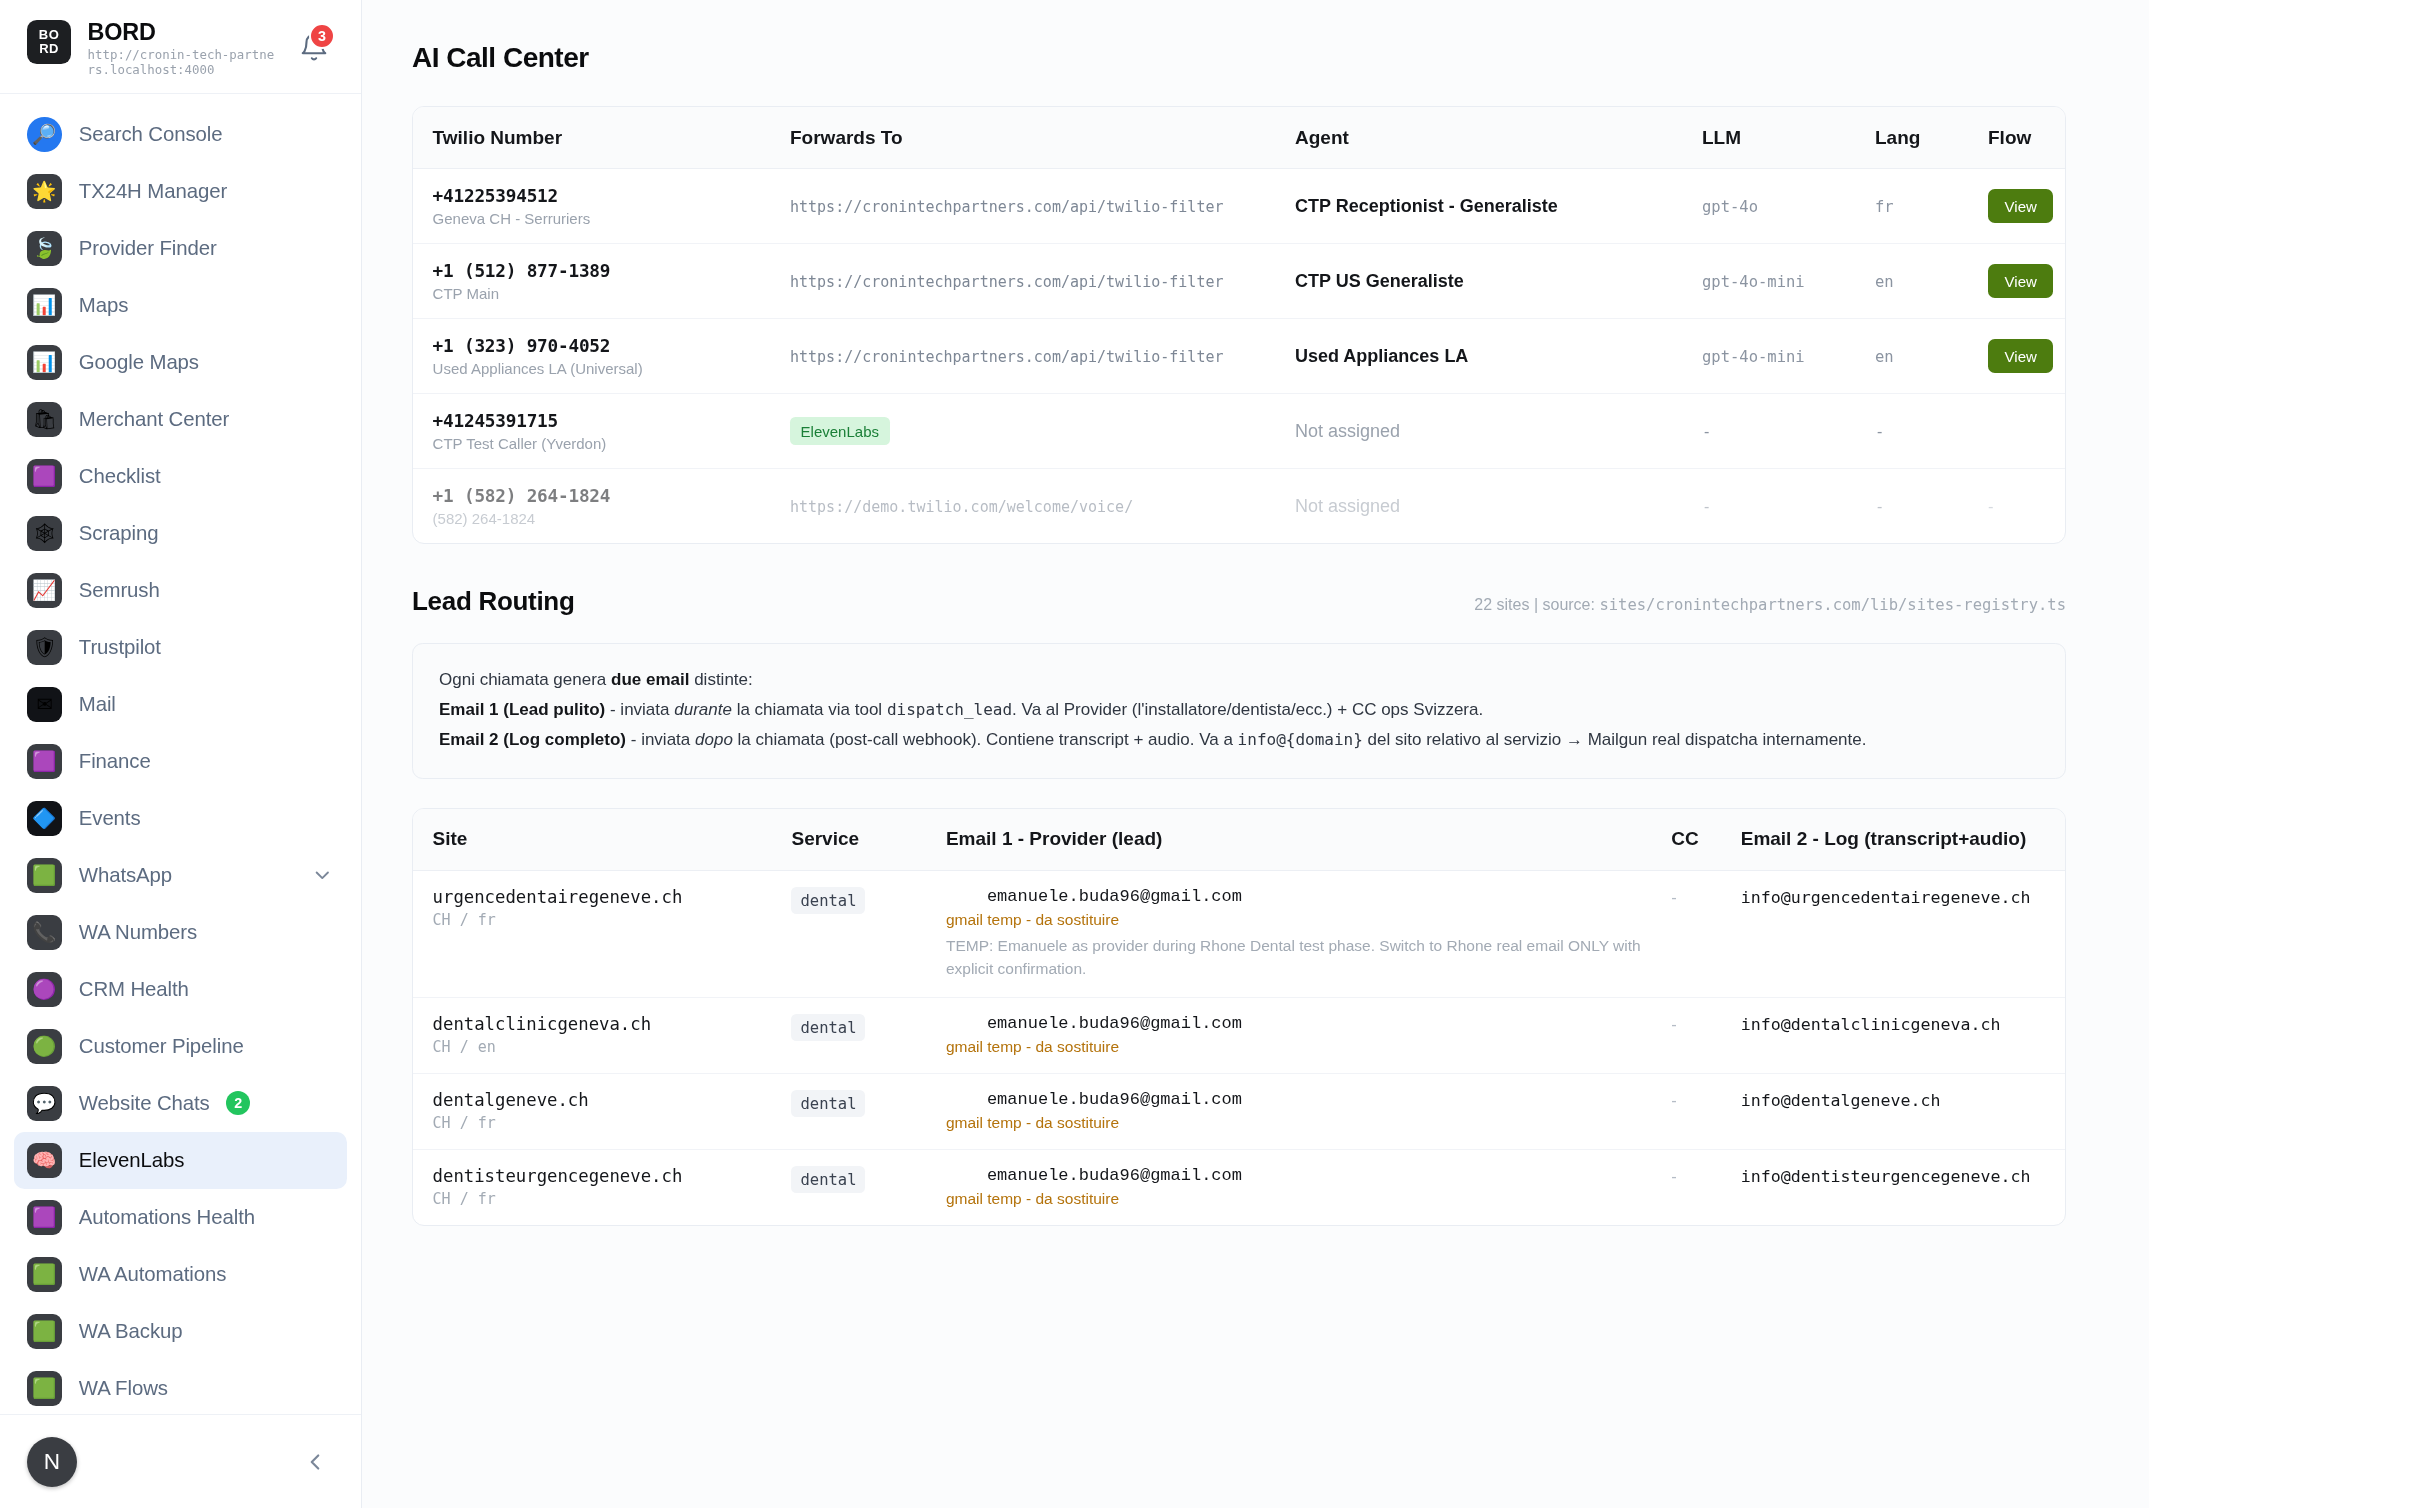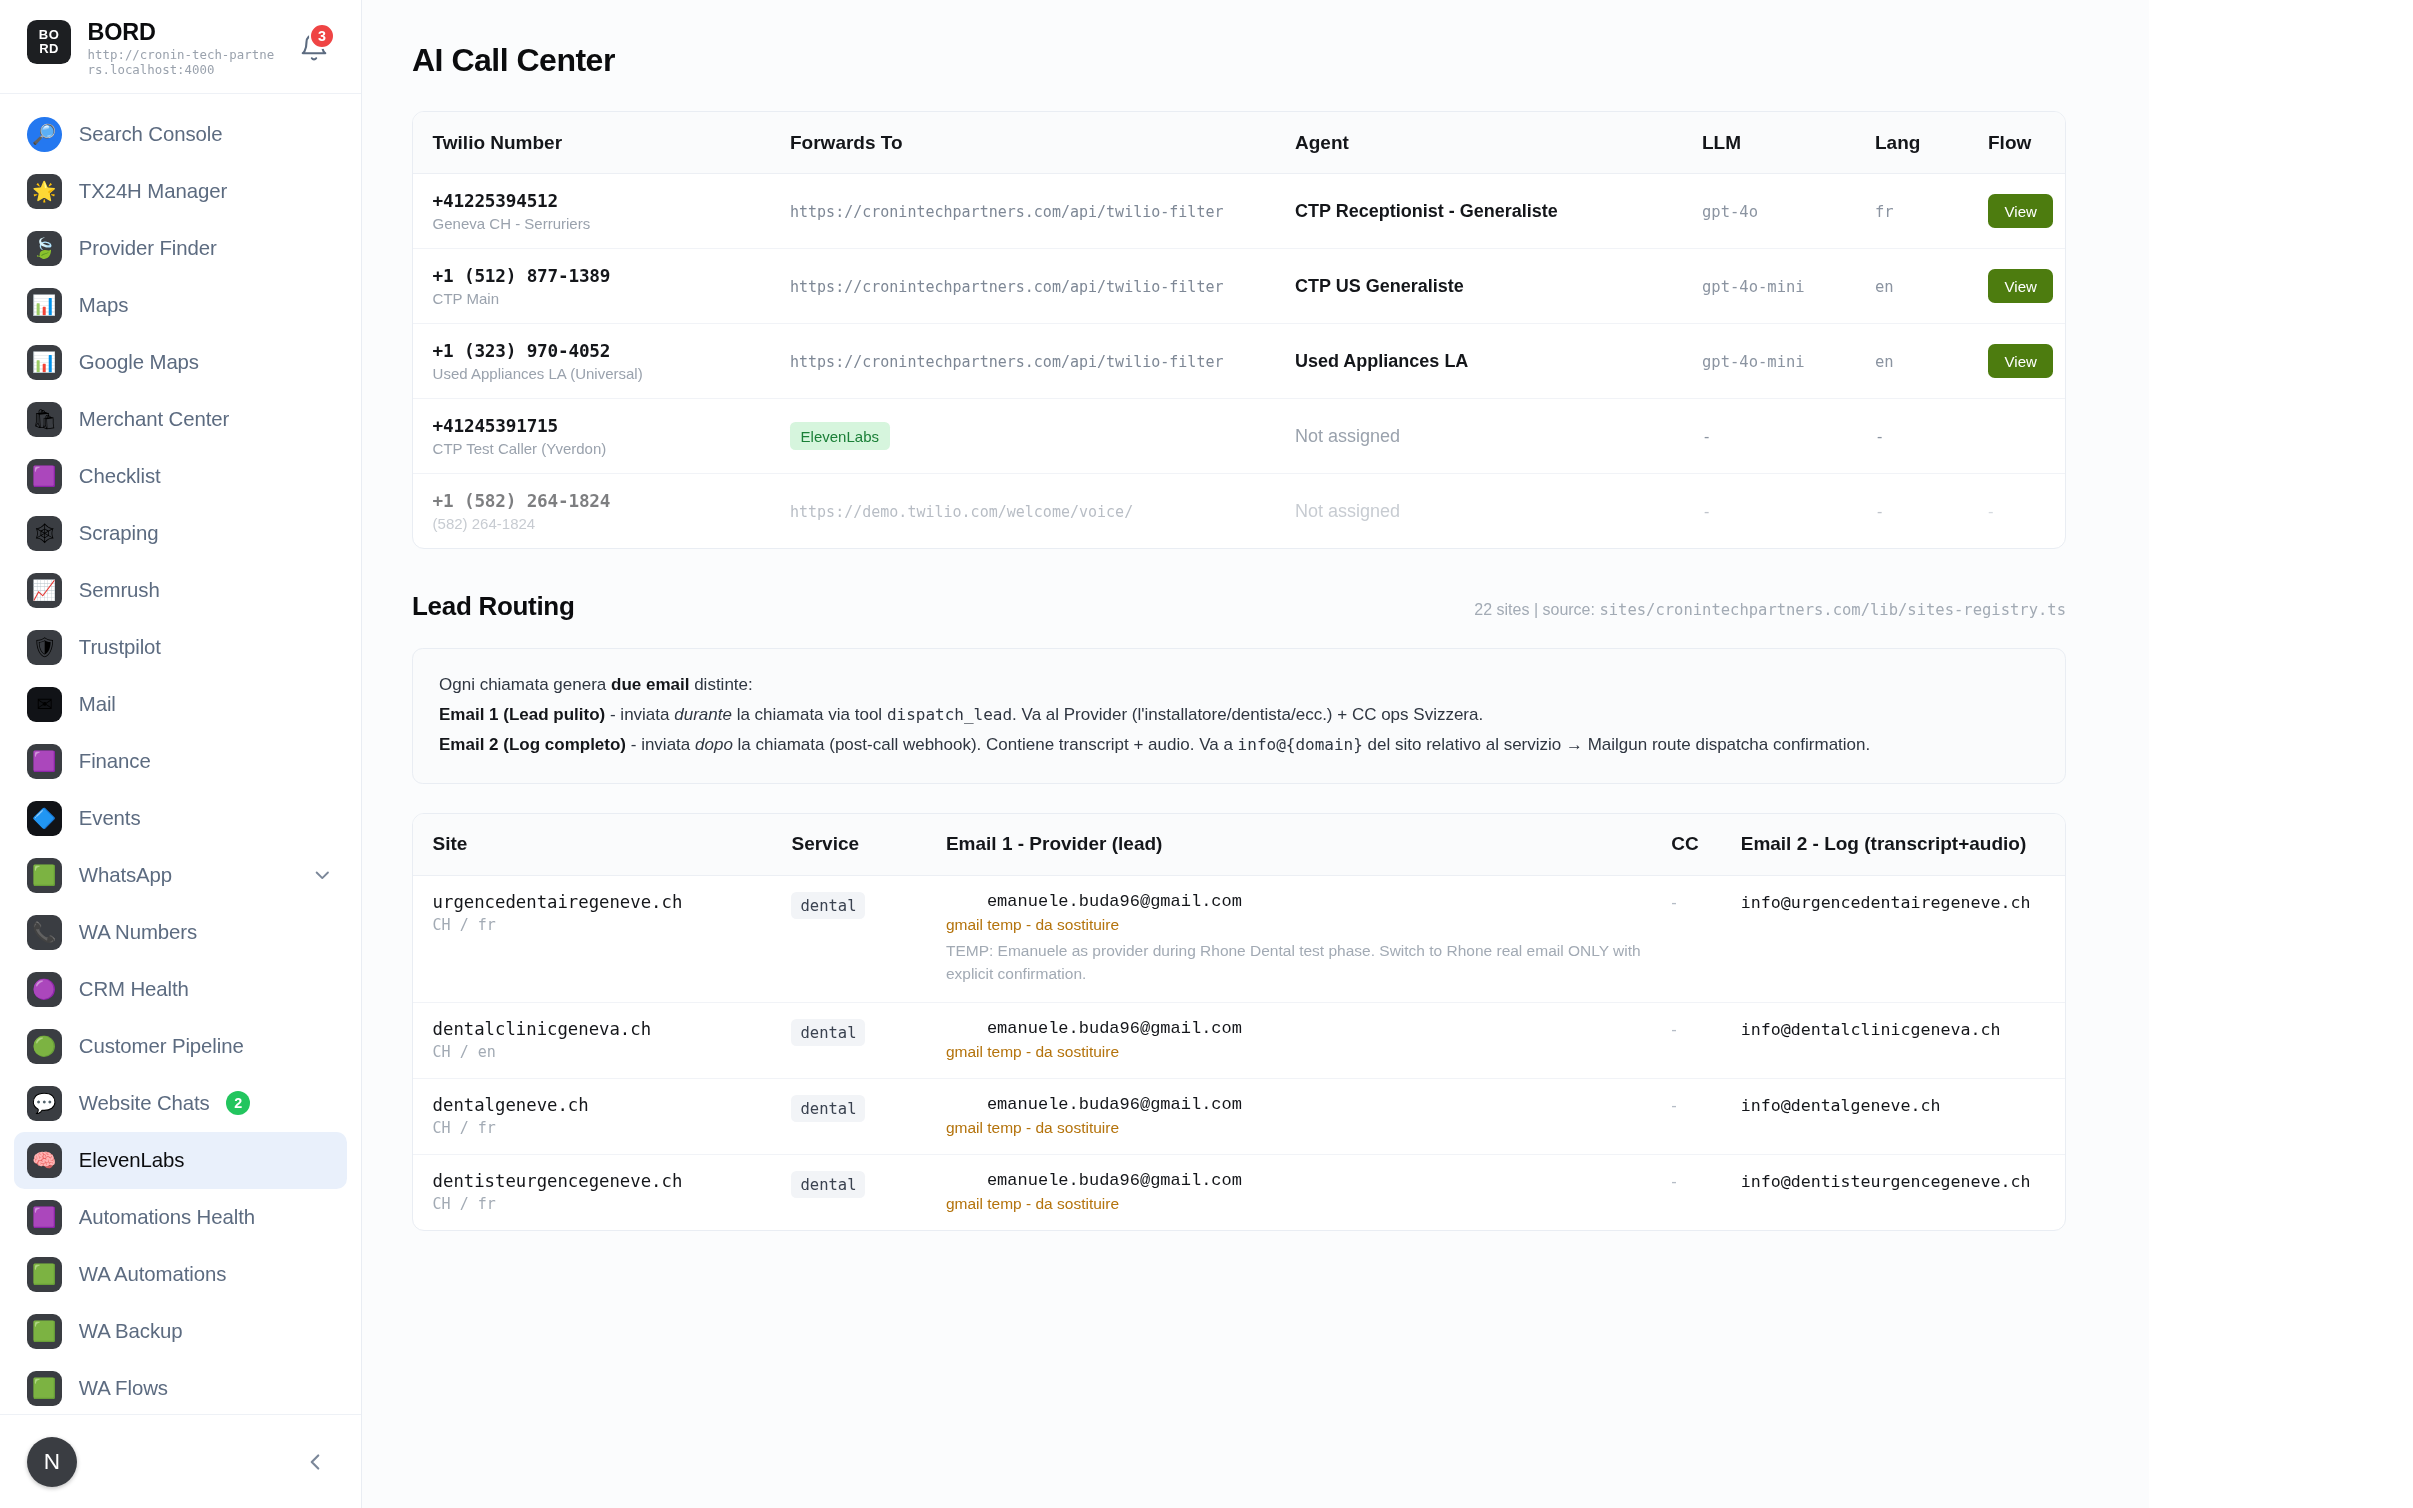--- a/index.html
+++ b/index.html
@@ -101,21 +101,21 @@
   .collapse-btn { color: #7b8799; display: flex; align-items: center; cursor: pointer; }
 
   
   .main {
     flex: 1 1 auto; height: 1508px; overflow: hidden;
     background: #fbfcfd;
     padding: 42px 83px 0 50px;
     position: relative;
   }
   .page-title {
-    font-size: 32px; font-weight: 700; color: #0b0c0e;
+    font-size: 28px; font-weight: 700; color: #0b0c0e;
     letter-spacing: -0.5px; margin-bottom: 32px;
   }
   .card {
     background: #fff;
     border: 1.5px solid #e9edf3;
     border-radius: 12px;
     overflow: hidden;
   }
 
   table { width: 100%; border-collapse: collapse; table-layout: fixed; }
@@ -448,21 +448,21 @@
     </div>
 
     <div class="info-box">
       <div class="info-line">
         <span>Ogni chiamata genera </span><b>due email</b><span> distinte:</span>
       </div>
       <div class="info-line">
         <b>Email 1 (Lead pulito)</b><span> - inviata </span><i>durante</i><span> la chiamata via tool </span><code>dispatch_lead</code><span>. Va al Provider (l'installatore/dentista/ecc.) + CC ops Svizzera.</span>
       </div>
       <div class="info-line">
-        <b>Email 2 (Log completo)</b><span> - inviata </span><i>dopo</i><span> la chiamata (post-call webhook). Contiene transcript + audio. Va a </span><code>info@{domain}</code><span> del sito relativo al servizio → Mailgun route dispatcha confirmation.</span>
+        <b>Email 2 (Log completo)</b><span> - inviata </span><i>dopo</i><span> la chiamata (post-call webhook). Contiene transcript + audio. Va a </span><code>info@{domain}</code><span> del sito relativo al servizio → Mailgun real dispatcha internamente.</span>
       </div>
     </div>
 
     <div class="card">
       <table>
         <colgroup>
           <col class="lr-c1">
             <col class="lr-c2">
             <col class="lr-c3">
             <col class="lr-c4">

